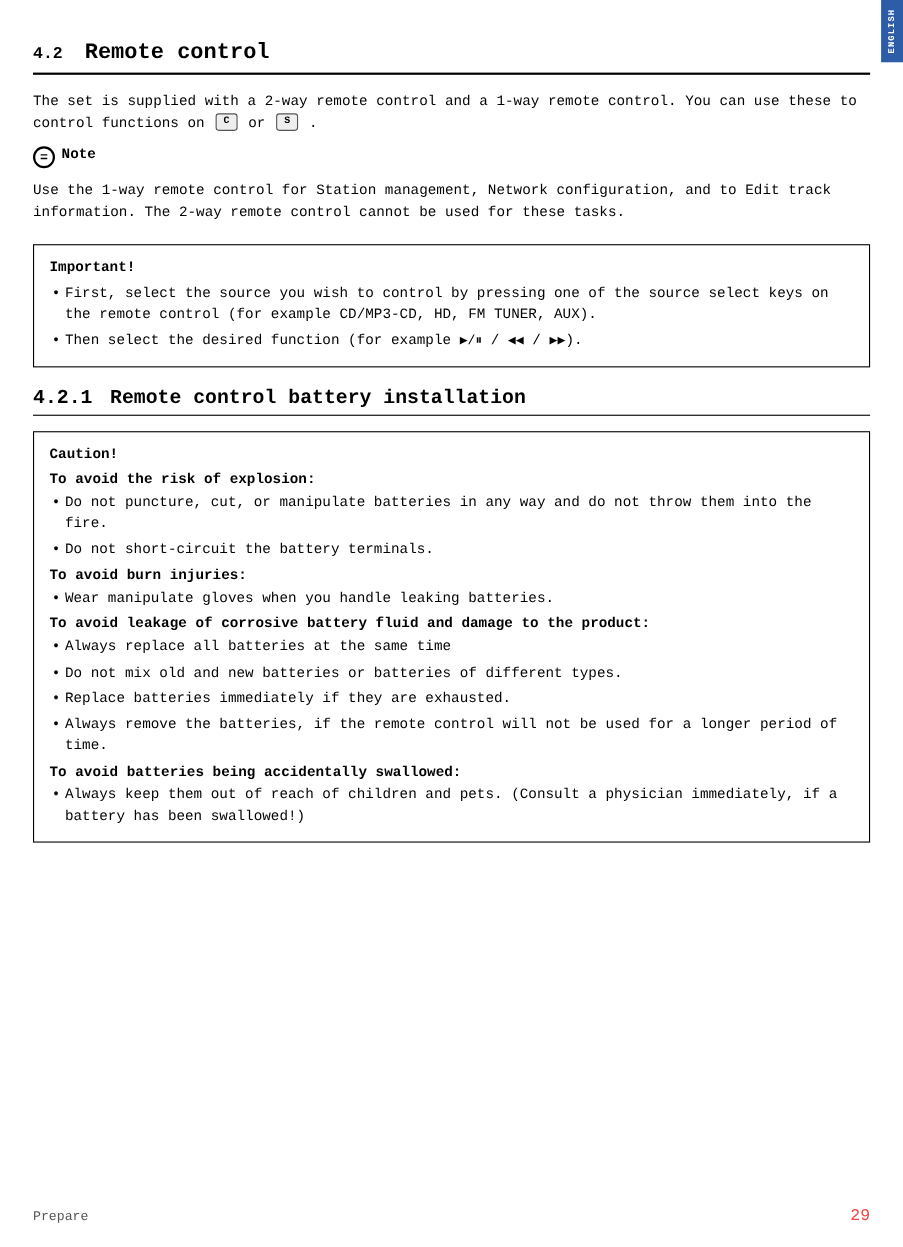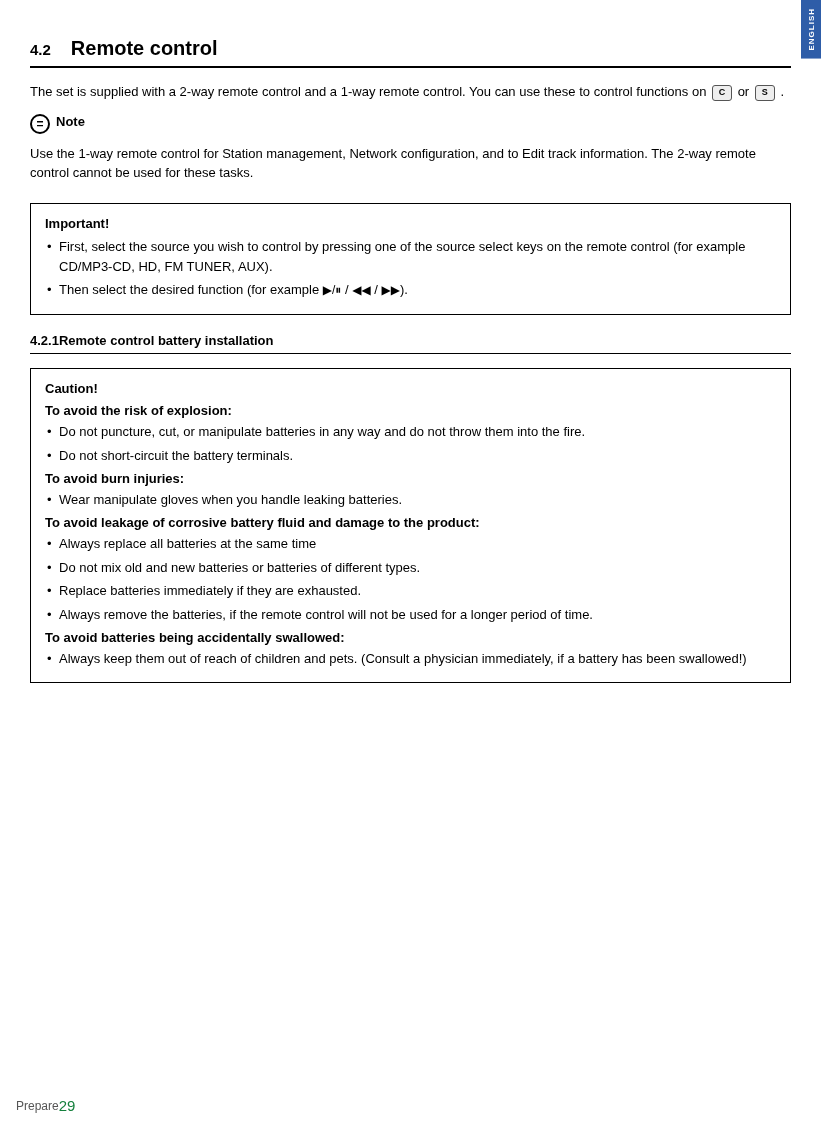--- a/index.html
+++ b/index.html
@@ -10,20 +10,21 @@
       background: #fff;
       width: 821px;
       min-height: 1134px;
       position: relative;
     }
     .page-wrapper {
       width: 821px;
       min-height: 1134px;
       position: relative;
       padding: 20px 30px 40px 30px;
+      font-family: Liberation Mono, monospace;
     }
     
     .lang-tab {
       position: absolute;
       top: 0;
       right: 0;
       background: #2e5da8;
       color: #fff;
       font-size: 8px;
       font-weight: bold;
@@ -130,26 +131,27 @@
       margin-bottom: 4px;
       line-height: 1.5;
     }
     .bullet-list li::before {
       content: "•";
       position: absolute;
       left: 2px;
     }
     
     .subsection-heading {
-      font-size: 13px;
+      font-size: 18px;
       font-weight: bold;
       border-bottom: 1.5px solid #000;
       padding-bottom: 5px;
       margin-bottom: 14px;
       display: flex;
+      gap: 16px;
     }
     
     .caution-box {
       border: 1.5px solid #000;
       padding: 10px 14px;
       margin-bottom: 18px;
       font-size: 13px;
       line-height: 1.6;
     }
     .caution-title {
@@ -157,30 +159,31 @@
       font-size: 13px;
       margin-bottom: 2px;
     }
     .bold-line {
       font-weight: bold;
     }
     
     .page-footer {
       position: absolute;
       bottom: 20px;
-      left: 16px;
+      left: 30px;
       right: 30px;
       display: flex;
+      justify-content: space-between;
       align-items: center;
       font-size: 12px;
       color: #555;
     }
     .page-num {
       font-size: 15px;
-      color: #15803d;
+      color: #ef4444;
       font-weight: normal;
     }
     
     .sym {
       font-size: 12px;
     }
   </style>
 </head>
 <body>
 

